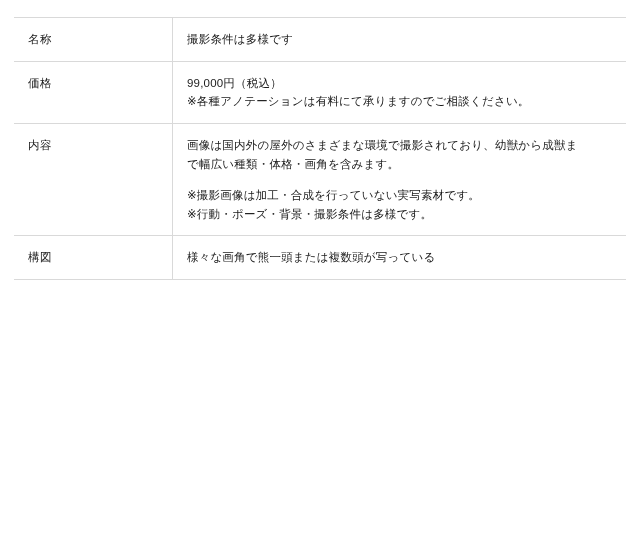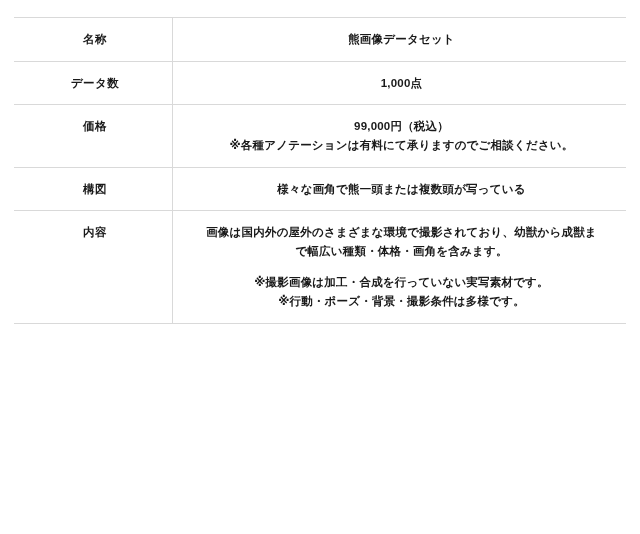--- a/index.html
+++ b/index.html
@@ -31,22 +31,22 @@
     border-top: 1px solid #d9d9d9;
   }
   table.spec tr:first-child {
     border-top: 1px solid #d9d9d9;
   }
   table.spec tr:last-child {
     border-bottom: 1px solid #d9d9d9;
   }
   table.spec th, table.spec td {
     vertical-align: top;
-    text-align: center;
-    font-weight: bold;
+    text-align: left;
+    font-weight: normal;
     padding: 12px 10px 12px 14px;
     line-height: 1.62;
   }
   table.spec th.label {
     width: 134px;
     border-right: 1px solid #d9d9d9;
     color: #1a1a1a;
     letter-spacing: 0.4px;
   }
   table.spec td.value {
@@ -67,47 +67,41 @@
 </style>
 </head>
 <body>
 
 <div class="sheet">
   <table class="spec">
     <tbody>
       <tr>
         <th class="label">名称</th>
         <td class="value">
-          <span class="line">熊画像データセット</span>
-        </td>
-      </tr>
-      <tr>
-        <th class="label">データ数</th>
-        <td class="value">
-          <span class="line">1,000点</span>
+          <span class="line">撮影条件は多様です</span>
         </td>
       </tr>
       <tr>
         <th class="label">価格</th>
         <td class="value">
           <span class="line">99,000円（税込）</span>
           <span class="line">※各種アノテーションは有料にて承りますのでご相談ください。</span>
-        </td>
-      </tr>
-      <tr>
-        <th class="label">構図</th>
-        <td class="value">
-          <span class="line">様々な画角で熊一頭または複数頭が写っている</span>
         </td>
       </tr>
       <tr>
         <th class="label">内容</th>
         <td class="value">
           <span class="line">画像は国内外の屋外のさまざまな環境で撮影されており、幼獣から成獣ま</span>
           <span class="line">で幅広い種類・体格・画角を含みます。</span>
           <span class="gap"></span>
           <span class="line">※撮影画像は加工・合成を行っていない実写素材です。</span>
           <span class="line">※行動・ポーズ・背景・撮影条件は多様です。</span>
         </td>
       </tr>
+      <tr>
+        <th class="label">構図</th>
+        <td class="value">
+          <span class="line">様々な画角で熊一頭または複数頭が写っている</span>
+        </td>
+      </tr>
     </tbody>
   </table>
 </div>
 
 </body></html>

